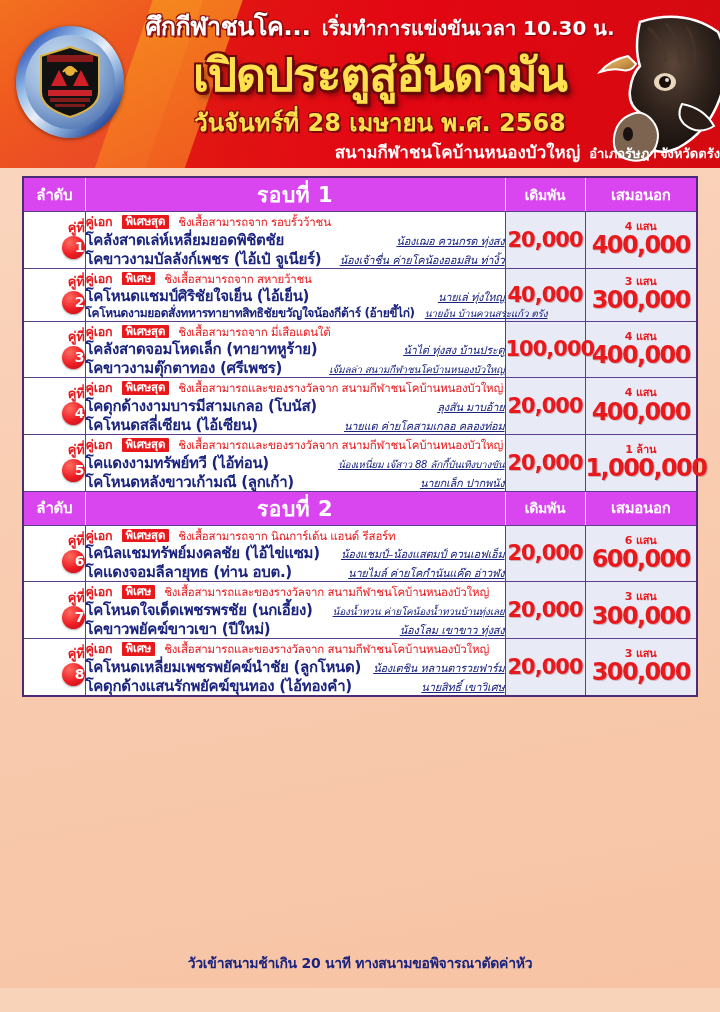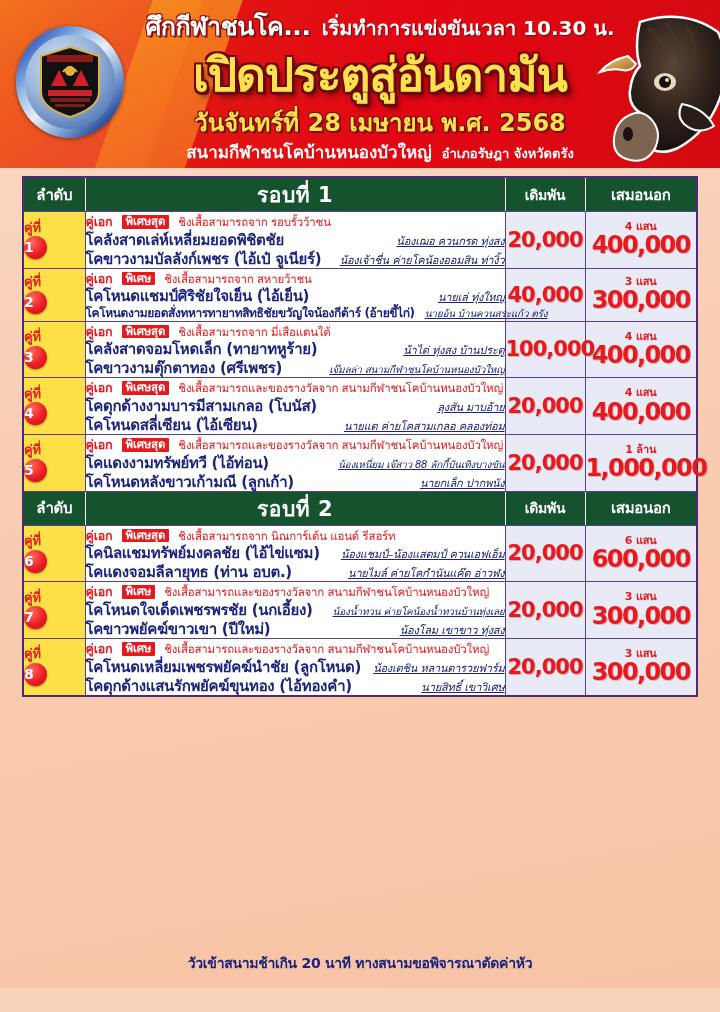--- a/index.html
+++ b/index.html
@@ -141,25 +141,26 @@
     font-size: 24px;
     font-weight: 700;
     color: #ffe14d;
     text-shadow: 2px 2px 0 #7a0b0b, -1px -1px 0 #7a0b0b, 1px -1px 0 #7a0b0b, -1px 1px 0 #7a0b0b;
   }
 
   .hdr-venue {
     position: absolute;
     left: 0; right: 0;
     top: 138px;
-    text-align: center;
+    text-align: right;
     padding-left: 40px;
     z-index: 5;
     white-space: nowrap;
     color: #ffffff;
+    font-family: Liberation Serif, serif;
   }
   .venue-main { font-size: 17px; font-weight: 700; }
   .venue-sub  { font-size: 13px; font-weight: 700; margin-left: 5px; }
 
   
   .bull {
     position: absolute;
     right: -6px;
     top: 8px;
     width: 156px;
@@ -186,42 +187,42 @@
     table-layout: fixed;
   }
   .ftable td, .ftable th {
     border: 1px solid #5a3f8c;
     padding: 0;
     vertical-align: middle;
   }
 
   
   .round-head td {
-    background: #14532d;
+    background: #d946ef;
     color: #ffffff;
     height: 30px;
     border-color: #ffffff;
     border-top-color: #5a3f8c;
     border-bottom-color: #5a3f8c;
   }
   .round-head .rh-seq   { font-size: 15px; font-weight: 700; text-align: center; letter-spacing: -.3px;}
   .round-head .rh-round { font-size: 21px; font-weight: 700; text-align: center; letter-spacing: .5px;}
   .round-head .rh-bet   { font-size: 14px; font-weight: 700; text-align: center; letter-spacing: -.3px;}
   .round-head .rh-draw  { font-size: 15px; font-weight: 700; text-align: center; letter-spacing: -.3px;}
 
   
   col.c-seq  { width: 62px; }
   col.c-info { width: auto; }
   col.c-bet  { width: 80px; }
   col.c-draw { width: 112px; }
 
   
   .pair-cell {
-    text-align: left;
-    background: #fde047;
+    text-align: right;
+    background: #ffffff;
     padding: 4px 0 6px 0;
   }
   .pair-label {
     font-size: 13px;
     font-weight: 700;
     color: #e8191c;
     line-height: 1.05;
     letter-spacing: -.3px;
   }
   .pair-num {

